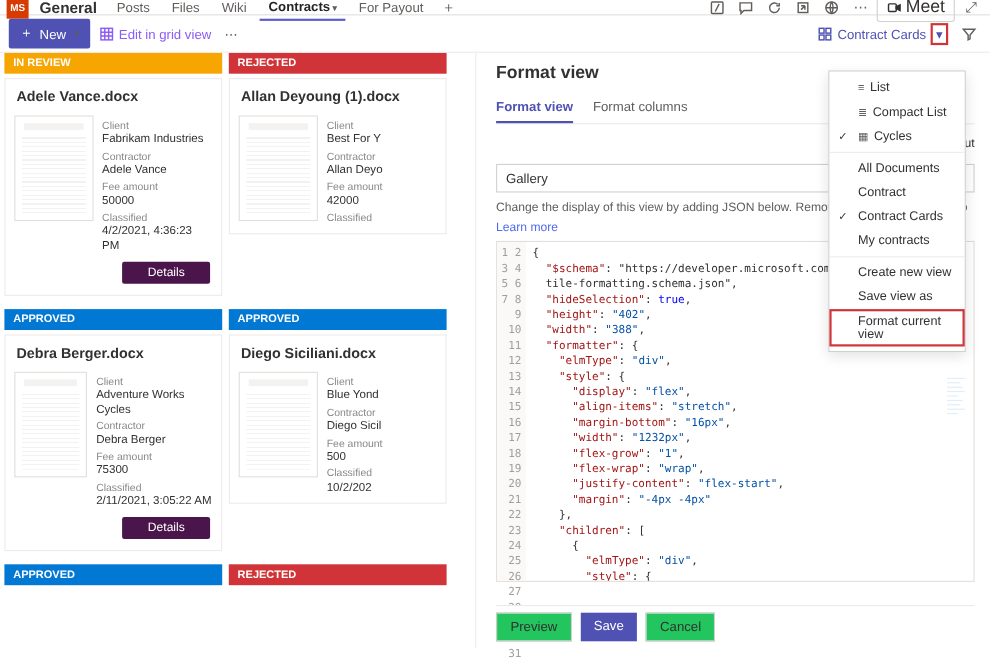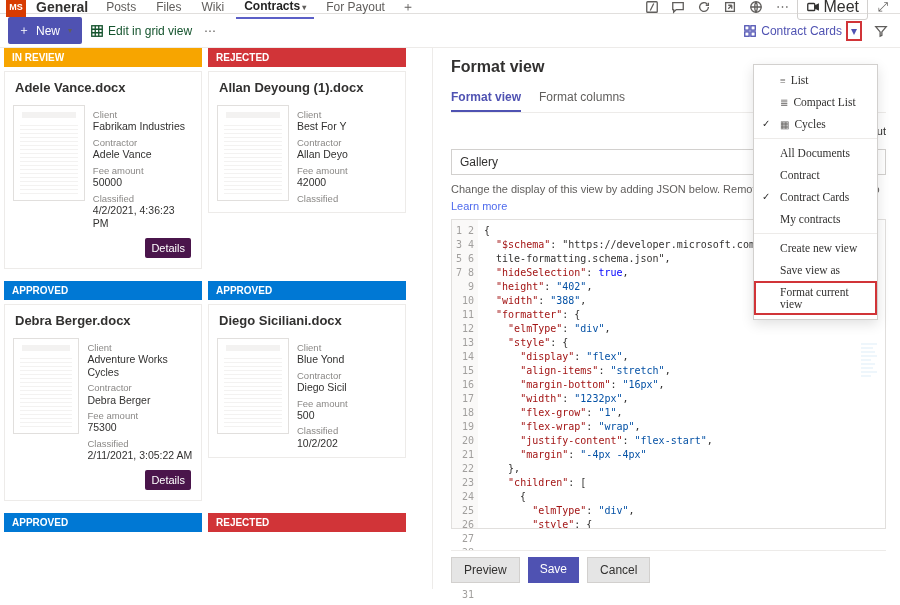--- a/index.html
+++ b/index.html
@@ -9,21 +9,21 @@
 .channel-name { font-weight: 700; font-size: 14px; margin: 0 6px; }
 .tab { padding: 4px 8px; color: #605e5c; font-size: 12px; cursor: pointer; }
 .tab.active { font-weight: 600; color: #242424; border-bottom: 2px solid #5b5fc7; }
 .chev { font-size: 8px; color: #605e5c; margin-left: 2px; }
 .spacer { flex: 1; }
 .ticon { width: 22px; height: 22px; display: flex; align-items: center; justify-content: center; color: #605e5c; font-size: 13px; cursor: pointer; }
 .meet-btn { border: 1px solid #d2d0ce; border-radius: 3px; padding: 3px 8px; display: flex; align-items: center; gap: 3px; font-size: 16px; cursor: pointer; }
 
 .cmdbar { height: 34px; display: flex; align-items: center; padding: 0 8px; gap: 8px; border-bottom: 1px solid #edebe9; }
 .new-btn { background: #4f52b2; color: #fff; padding: 5px 10px; border-radius: 2px; display: flex; align-items: center; gap: 6px; cursor: pointer; }
-.edit-grid { color: #14532d; display: flex; align-items: center; gap: 4px; cursor: pointer; }
+.edit-grid { color: #8b5cf6; display: flex; align-items: center; gap: 4px; cursor: pointer; }
 .more { color: #605e5c; cursor: pointer; padding: 0 4px; }
 .view-switch { color: #4f52b2; display: flex; align-items: center; gap: 4px; cursor: pointer; }
 .red-box { border: 2px solid #d13438; padding: 1px 3px; }
 
 .layout { display: flex; height: calc(605px - 64px); gap: 14px; }
 .gallery { width: 418px; overflow-y: auto; padding: 0 0 0 4px; position: relative; }
 .gallery::-webkit-scrollbar { width: 8px; }
 .gallery::-webkit-scrollbar-thumb { background: #c8c6c4; }
 .col2 { display: flex; flex-wrap: wrap; gap: 6px; }
 .status-hdr { width: 198px; color: #fff; font-size: 10px; font-weight: 600; padding: 4px 8px; margin-bottom: 4px; }
@@ -33,21 +33,21 @@
 
 .card { width: 198px; border: 1px solid #edebe9; background: #fff; margin-bottom: 6px; }
 .card-title { font-size: 13px; font-weight: 600; padding: 8px 10px 4px; }
 .card-body { display: flex; padding: 6px 8px 8px; gap: 8px; }
 .thumb { width: 72px; height: 96px; border: 1px solid #e1dfdd; background: #fff; position: relative; }
 .thumb::before { content:""; display:block; height:6px; background:#f3f2f1; margin:6px 8px 4px; }
 .thumb::after { content:""; display:block; position:absolute; top:16px; left:6px; right:6px; bottom:6px; background: repeating-linear-gradient(#fff, #fff 3px, #f3f2f1 3px, #f3f2f1 4px); }
 .meta { font-size: 10.5px; color: #605e5c; line-height: 1.2; }
 .meta .lbl { color: #8a8886; font-size: 9.5px; margin-top: 4px; }
 .meta .val { color: #323130; font-size: 10.5px; }
-.details-btn { background: #4a154b; color: #fff; font-size: 11px; padding: 4px 6px; border-radius: 2px; float: right; margin: 0 10px 10px 0; cursor: pointer; }
+.details-btn { background: #4a154b; color: #fff; font-size: 11px; padding: 4px 23px; border-radius: 2px; float: right; margin: 0 10px 10px 0; cursor: pointer; }
 
 .panel { flex: 1; border-left: 1px solid #edebe9; padding: 10px 14px 0 18px; position: relative; }
 .panel h2 { font-size: 16px; font-weight: 600; margin-bottom: 10px; }
 .ptabs { display: flex; gap: 18px; border-bottom: 1px solid #edebe9; font-size: 12px; margin-bottom: 12px; }
 .ptab { padding: 4px 0 6px; color: #605e5c; cursor: pointer; }
 .ptab.active { color: #4f52b2; border-bottom: 2px solid #4f52b2; font-weight: 600; }
 .choose { font-size: 11px; color: #323130; margin-bottom: 3px; text-align: right; }
 .layout-select { width: 100%; border: 1px solid #d2d0ce; padding: 5px 8px; font-size: 12px; margin-bottom: 8px; background: #fff; margin-top: 12px; }
 .desc { font-size: 11px; color: #605e5c; margin-bottom: 4px; }
 .learn { color: #4f6bed; font-size: 11px; cursor: pointer; }
@@ -55,23 +55,23 @@
 .gutter { width: 26px; background: #faf9f8; color: #a19f9d; font-family: Consolas, monospace; font-size: 10px; text-align: right; padding: 4px 4px 0 0; line-height: 14px; }
 .code { flex: 1; font-family: Consolas, monospace; font-size: 10px; line-height: 14px; padding: 4px 0 0 6px; white-space: pre; overflow: hidden; }
 .k { color: #a31515; }
 .v { color: #0451a5; }
 .b { color: #0000ff; }
 .minimap { position: absolute; right: 2px; top: 2px; bottom: 2px; width: 30px; background: linear-gradient(#fff, #fff); }
 .minimap svg { width: 100%; height: 100%; }
 .panel-foot { position: absolute; bottom: 0; left: 18px; right: 14px; background: #fff; border-top: 1px solid #edebe9; padding: 6px 0; display: flex; gap: 8px; }
 .pbtn { padding: 5px 12px; font-size: 12px; cursor: pointer; }
 .pbtn.primary { background: #4f52b2; color: #fff; }
-.pbtn.sec { background: #e5e5e5; border: 1px solid #d2d0ce; }
-
-.dropdown { position: absolute; top: 64px; right: 22px; width: 125px; background: #fff; border: 1px solid #d2d0ce; box-shadow: 0 4px 12px rgba(0,0,0,.12); z-index: 50; padding: 4px 0; font-family: Liberation Serif, serif; }
+.pbtn.sec { background: #22c55e; border: 1px solid #d2d0ce; }
+
+.dropdown { position: absolute; top: 64px; right: 22px; width: 125px; background: #fff; border: 1px solid #d2d0ce; box-shadow: 0 4px 12px rgba(0,0,0,.12); z-index: 50; padding: 4px 0; }
 .dd-item { padding: 5px 10px 5px 26px; font-size: 11.5px; color: #323130; cursor: pointer; position: relative; }
 .dd-item.sel::before { content: "✓"; position: absolute; left: 8px; font-size: 10px; }
 .dd-icon { margin-right: 5px; color: #605e5c; font-size: 10px; }
 .dd-sep { height: 1px; background: #edebe9; margin: 3px 0; }
 .dd-item.red-highlight { outline: 2px solid #d13438; outline-offset: -2px; }
 
 svg.ic { width: 14px; height: 14px; stroke: currentColor; fill: none; stroke-width: 1.5; }
 </style>
 </head>
 <body>

